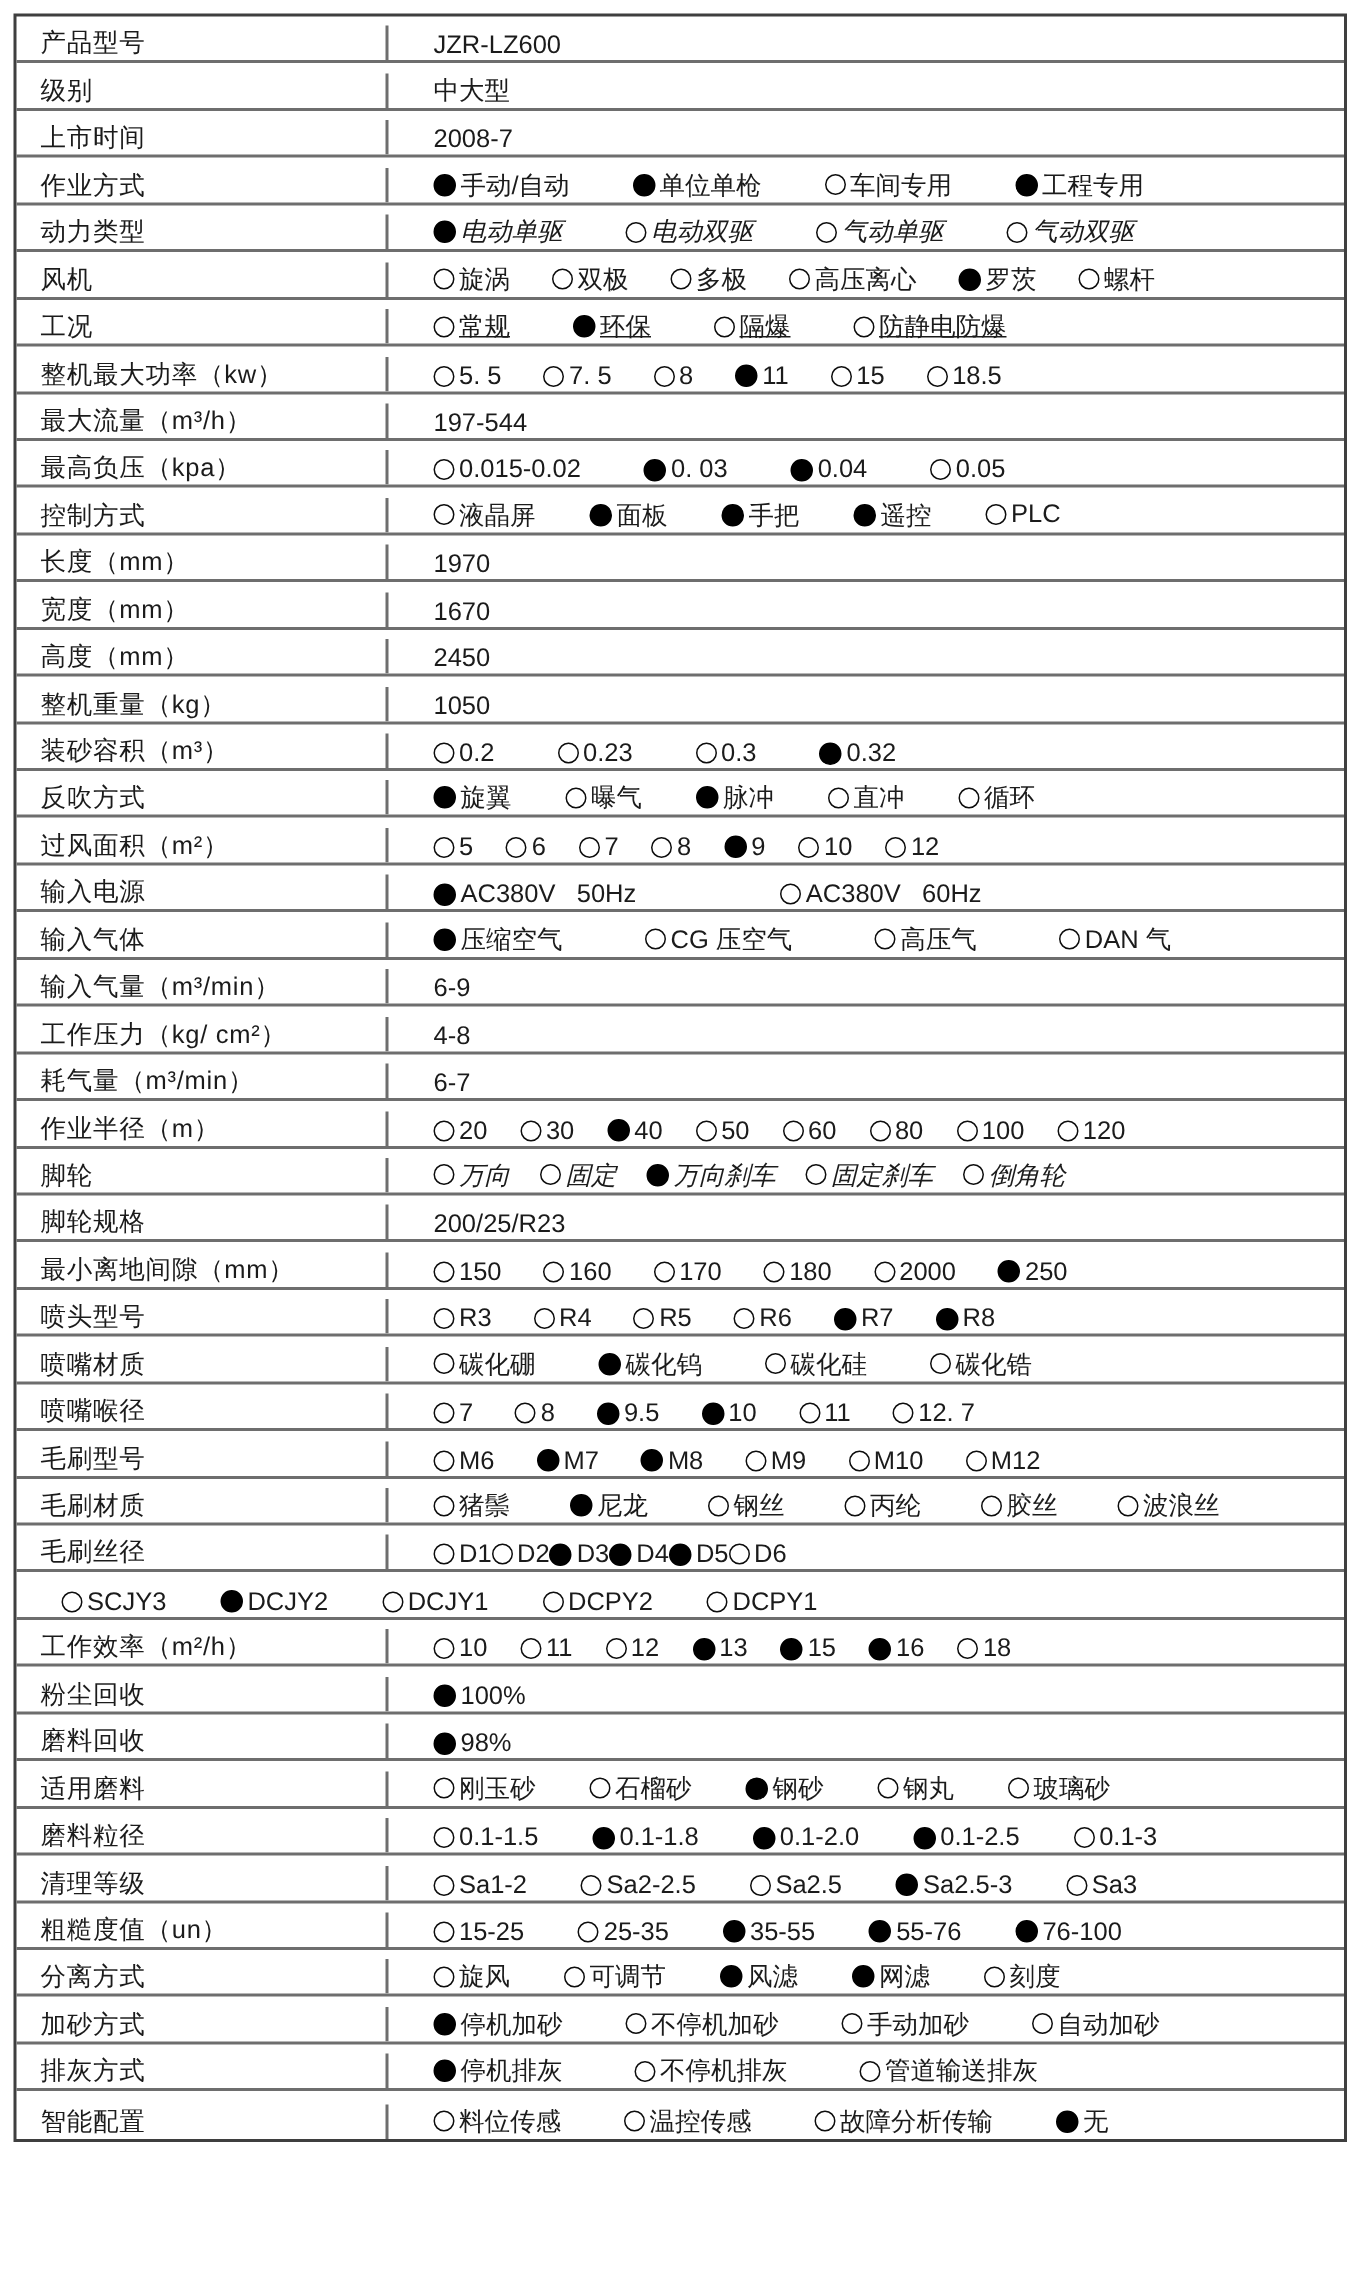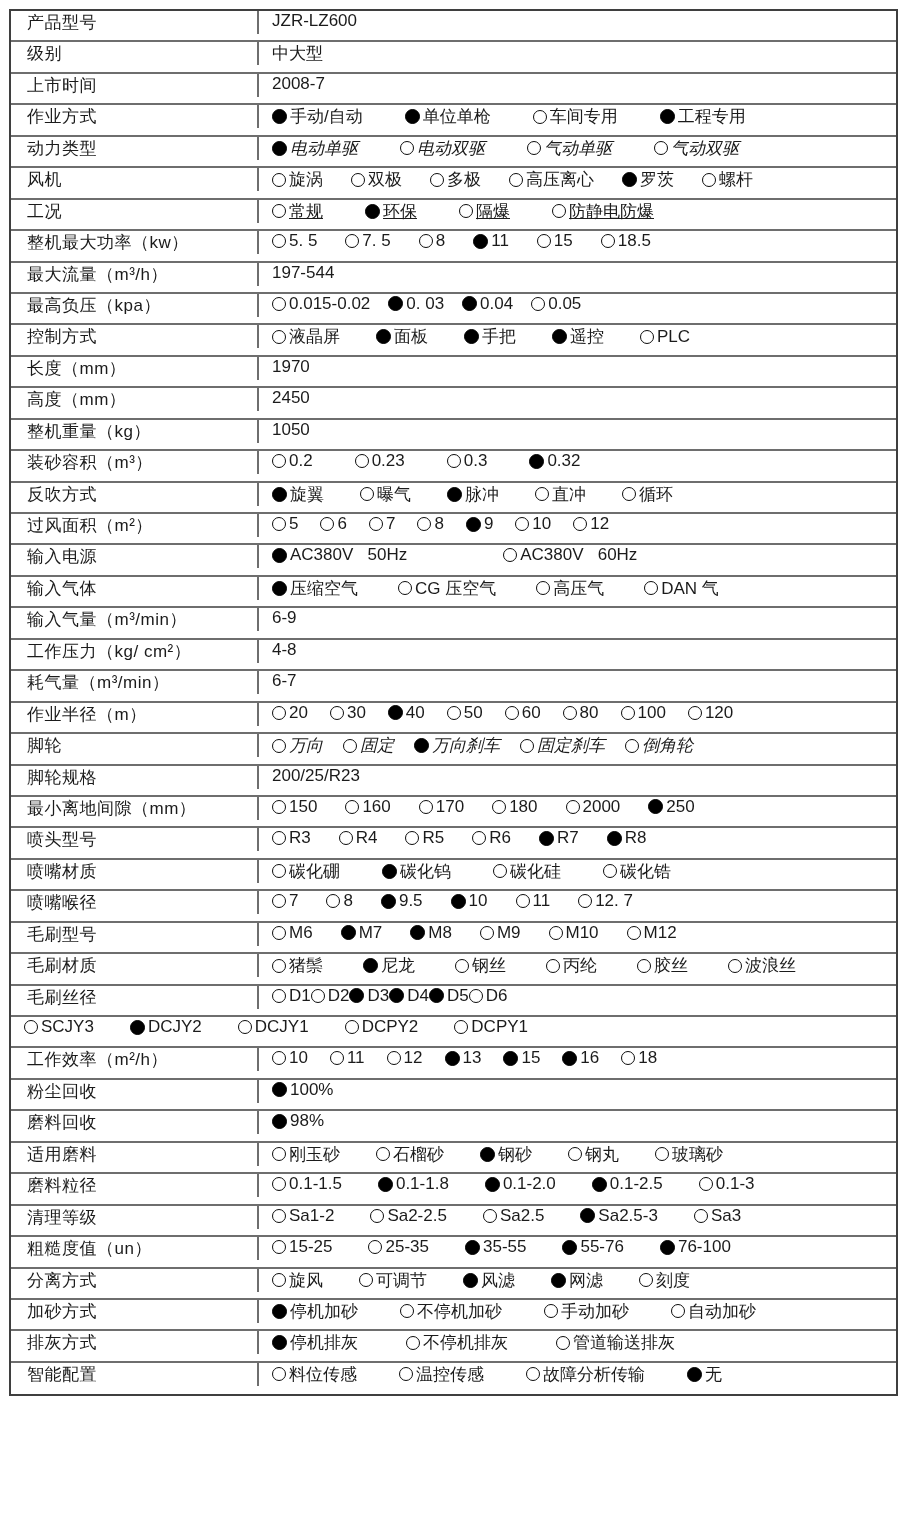--- a/index.html
+++ b/index.html
@@ -11,42 +11,42 @@
   }
   .spec-table {
     position: absolute;
     left: 9px; top: 9px;
     width: 889px;
     border: 2px solid #3f3f3f;
     background: #ffffff;
   }
   .spec-row {
     display: flex;
-    align-items: flex-start;
+    align-items: flex-end;
     height: 31.45px;
     border-bottom: 2px solid #6e6e6e;
     overflow: hidden;
   }
   .spec-row:last-child { border-bottom: none; }
   .cell-label {
     width: 248px;
     flex: 0 0 248px;
     border-right: 2px solid #6e6e6e;
     display: flex;
     align-items: center;
     padding-left: 16px;
     font-size: 17px;
     white-space: pre;
     letter-spacing: 0.5px;
   }
   .cell-value {
     flex: 1 1 auto;
     display: flex;
     align-items: center;
-    padding-left: 13px;
+    padding-left: 30px;
     font-size: 17px;
     overflow: hidden;
   }
   .plain-value { white-space: pre; }
   .opts {
     display: flex;
     align-items: center;
     flex-wrap: nowrap;
   }
   .opt {
@@ -156,21 +156,21 @@
     </div>
     <div class="spec-row">
       <div class="cell-label">最大流量（m³/h）</div>
       <div class="cell-value">
         <span class="plain-value">197-544</span>
       </div>
     </div>
     <div class="spec-row">
       <div class="cell-label">最高负压（kpa）</div>
       <div class="cell-value">
-        <div class="opts" style="gap: 18px;">
+        <div class="opts" style="gap: 42px;">
           <span class="opt"><span class="radio empty"></span><span class="opt-text">0.015-0.02</span></span>
           <span class="opt"><span class="radio filled"></span><span class="opt-text">0. 03</span></span>
           <span class="opt"><span class="radio filled"></span><span class="opt-text">0.04</span></span>
           <span class="opt"><span class="radio empty"></span><span class="opt-text">0.05</span></span>
         </div>
       </div>
     </div>
     <div class="spec-row">
       <div class="cell-label">控制方式</div>
       <div class="cell-value">
@@ -180,20 +180,26 @@
           <span class="opt"><span class="radio filled"></span><span class="opt-text">手把</span></span>
           <span class="opt"><span class="radio filled"></span><span class="opt-text">遥控</span></span>
           <span class="opt"><span class="radio empty"></span><span class="opt-text">PLC</span></span>
         </div>
       </div>
     </div>
     <div class="spec-row">
       <div class="cell-label">长度（mm）</div>
       <div class="cell-value">
         <span class="plain-value">1970</span>
+      </div>
+    </div>
+    <div class="spec-row">
+      <div class="cell-label">宽度（mm）</div>
+      <div class="cell-value">
+        <span class="plain-value">1670</span>
       </div>
     </div>
     <div class="spec-row">
       <div class="cell-label">高度（mm）</div>
       <div class="cell-value">
         <span class="plain-value">2450</span>
       </div>
     </div>
     <div class="spec-row">
       <div class="cell-label">整机重量（kg）</div>
@@ -243,21 +249,21 @@
       <div class="cell-value">
         <div class="opts" style="gap: 96px;">
           <span class="opt"><span class="radio filled"></span><span class="opt-text">AC380V   50Hz</span></span>
           <span class="opt"><span class="radio empty"></span><span class="opt-text">AC380V   60Hz</span></span>
         </div>
       </div>
     </div>
     <div class="spec-row">
       <div class="cell-label">输入气体</div>
       <div class="cell-value">
-        <div class="opts" style="gap: 40px;">
+        <div class="opts" style="gap: 55px;">
           <span class="opt"><span class="radio filled"></span><span class="opt-text">压缩空气</span></span>
           <span class="opt"><span class="radio empty"></span><span class="opt-text">CG 压空气</span></span>
           <span class="opt"><span class="radio empty"></span><span class="opt-text">高压气</span></span>
           <span class="opt"><span class="radio empty"></span><span class="opt-text">DAN 气</span></span>
         </div>
       </div>
     </div>
     <div class="spec-row">
       <div class="cell-label">输入气量（m³/min）</div>
       <div class="cell-value">

